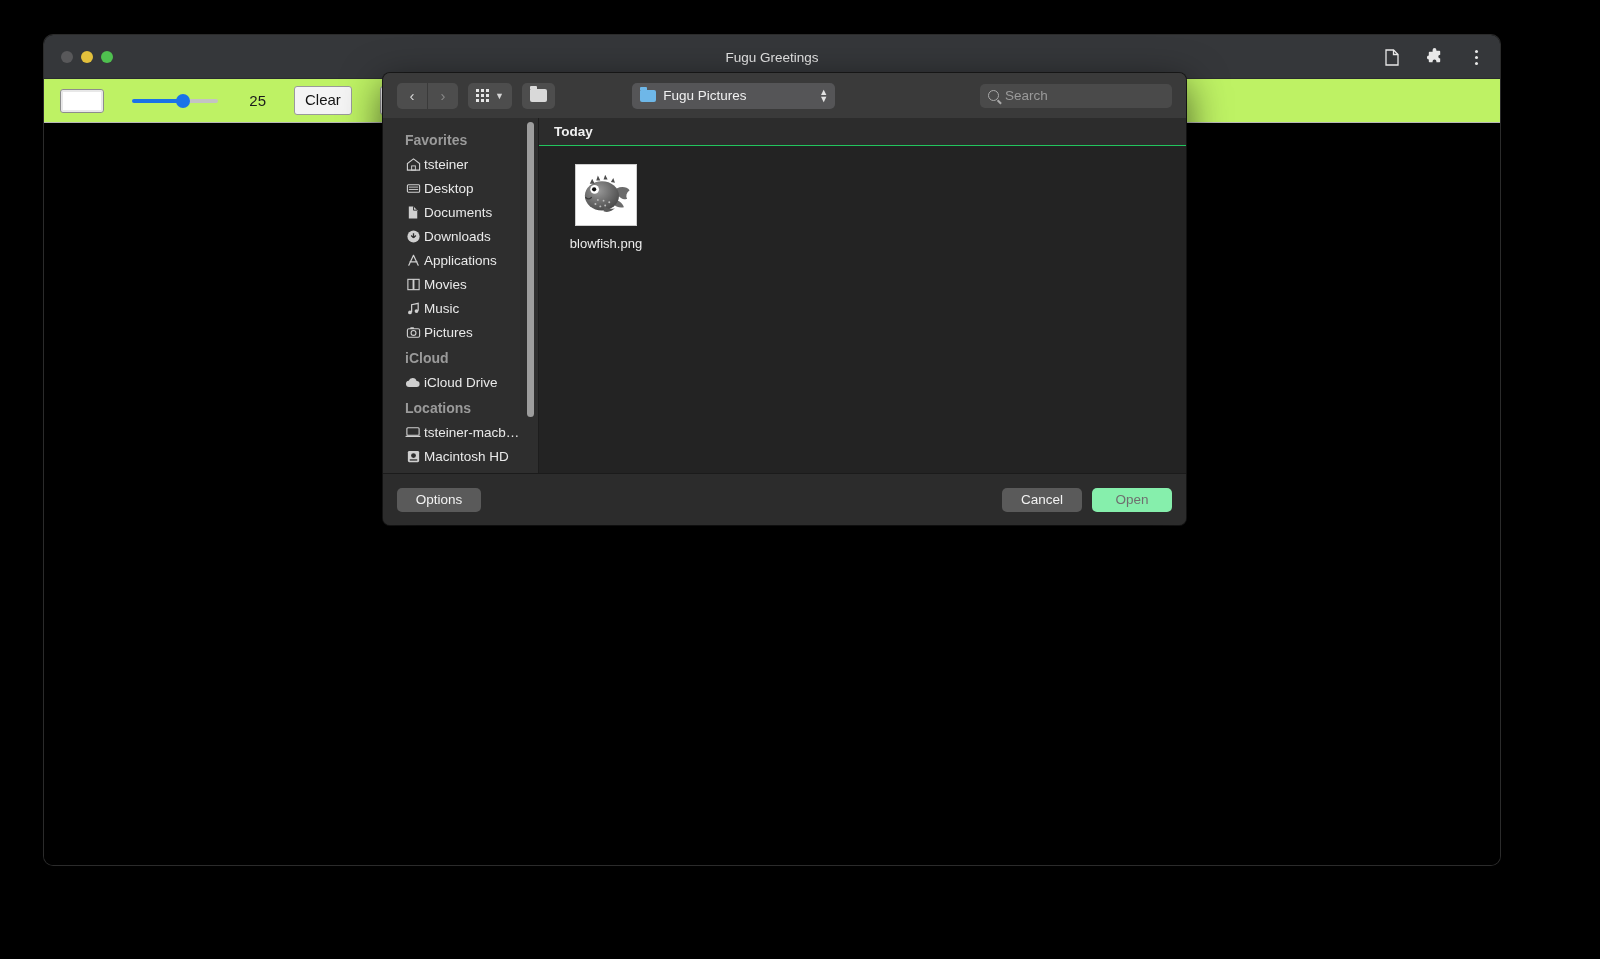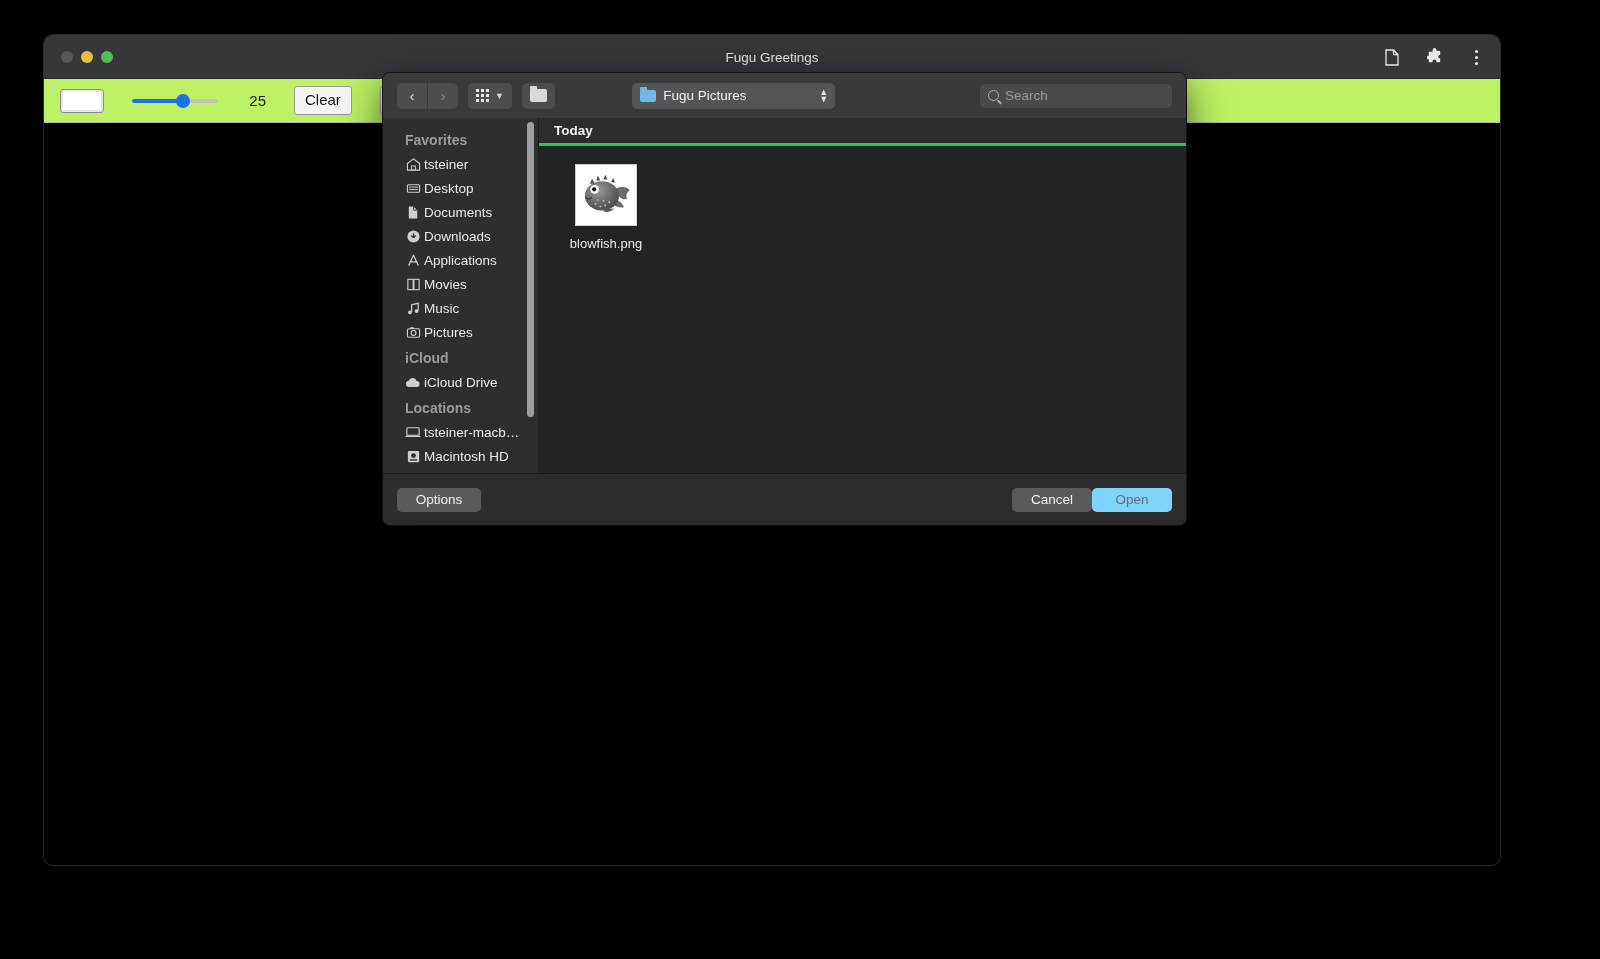--- a/index.html
+++ b/index.html
@@ -250,21 +250,21 @@
     display:flex; flex-direction:column;
     min-width:0;
     border-left: 1px solid #1d1d1d;
   }
   #content-header {
     height: 28px;
     background: #2c2c2c;
     display:flex; align-items:center;
     padding-left: 15px;
     color:#f0f0f0; font-size:13.5px; font-weight:700;
-    border-bottom: 3px solid #22c55e;
+    border-bottom: 1px solid #22c55e;
     flex:0 0 auto;
   }
   #file-grid { padding: 18px 0 0 22px; display:flex; flex-wrap:wrap; gap: 18px; }
   .file-item { width: 90px; display:flex; flex-direction:column; align-items:center; gap:10px;}
   .file-thumb {
     width: 62px; height: 62px;
     background: #fff;
     border: 1px solid #cfcfcf;
     display:flex; align-items:center; justify-content:center;
     padding: 3px;
@@ -285,22 +285,22 @@
     min-width: 80px;
     border-radius: 5px;
     background: #5a5a5a;
     color: #f2f2f2;
     font-size: 13.5px;
     display:flex; align-items:center; justify-content:center;
     border: none;
     font-family: "Liberation Sans", sans-serif;
   }
   #options-button { min-width: 84px; }
-  .footer-right { margin-left:auto; display:flex; }
-  #open-button { background:#7dd3fc; color:#6f6f6f; }
+  .footer-right { margin-left:auto; display:flex; gap: 10px; }
+  #open-button { background:#86efac; color:#6f6f6f; }
 </style>
 </head>
 <body>
 
 <div id="browser-window">
 
   <div id="titlebar">
     <div class="traffic-lights">
       <span class="tl red"></span>
       <span class="tl amber"></span>

